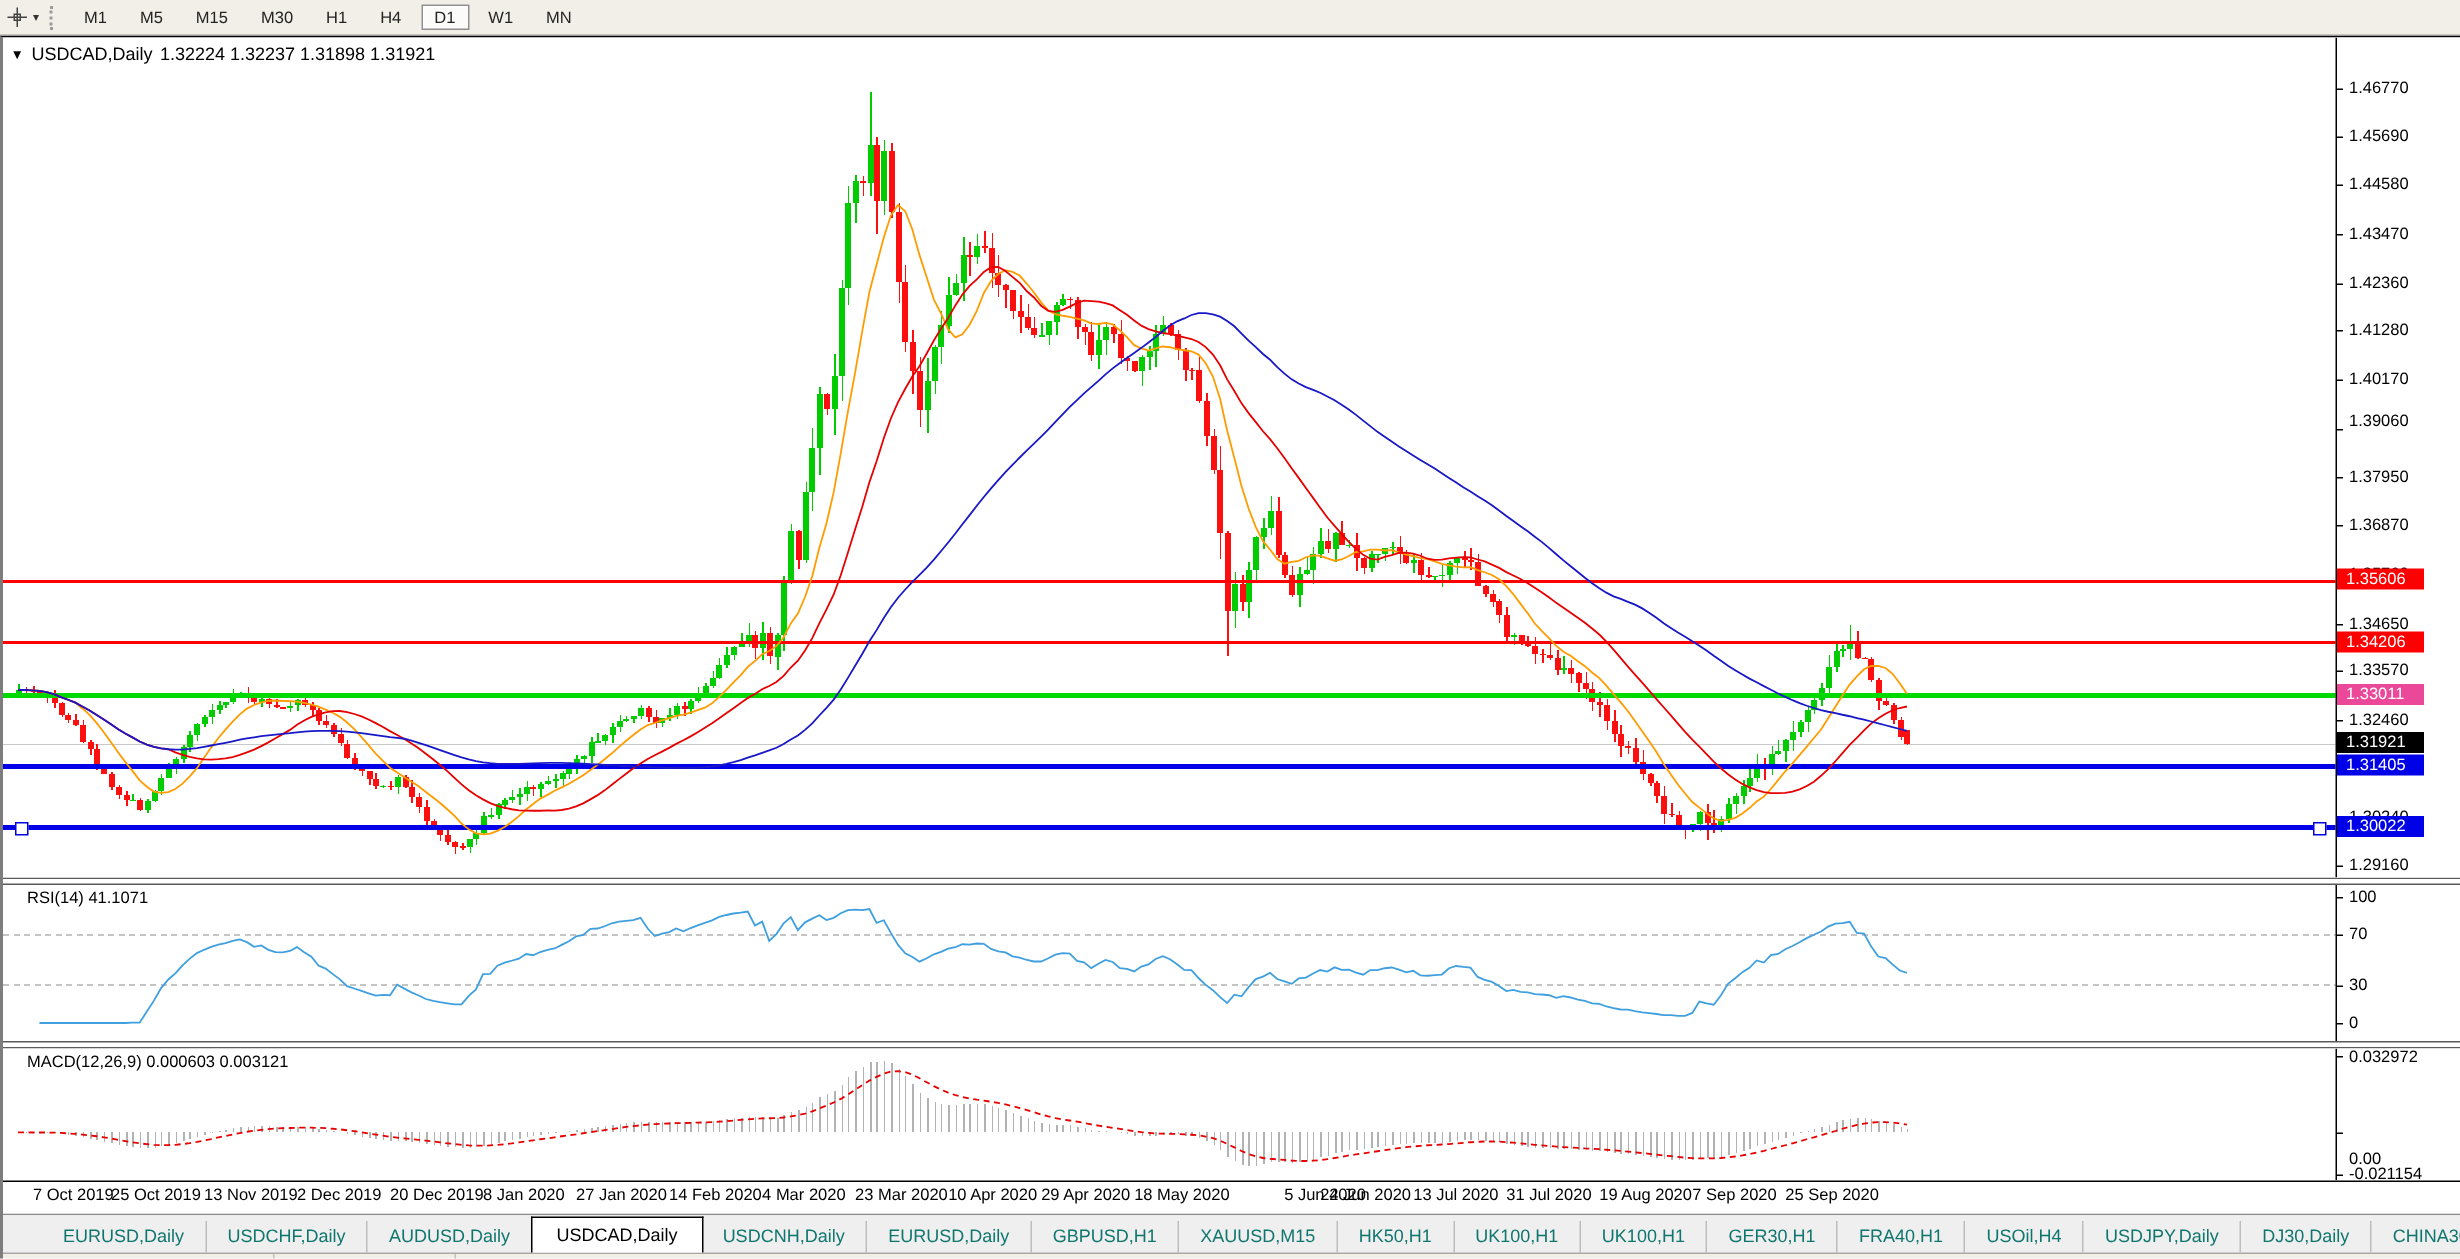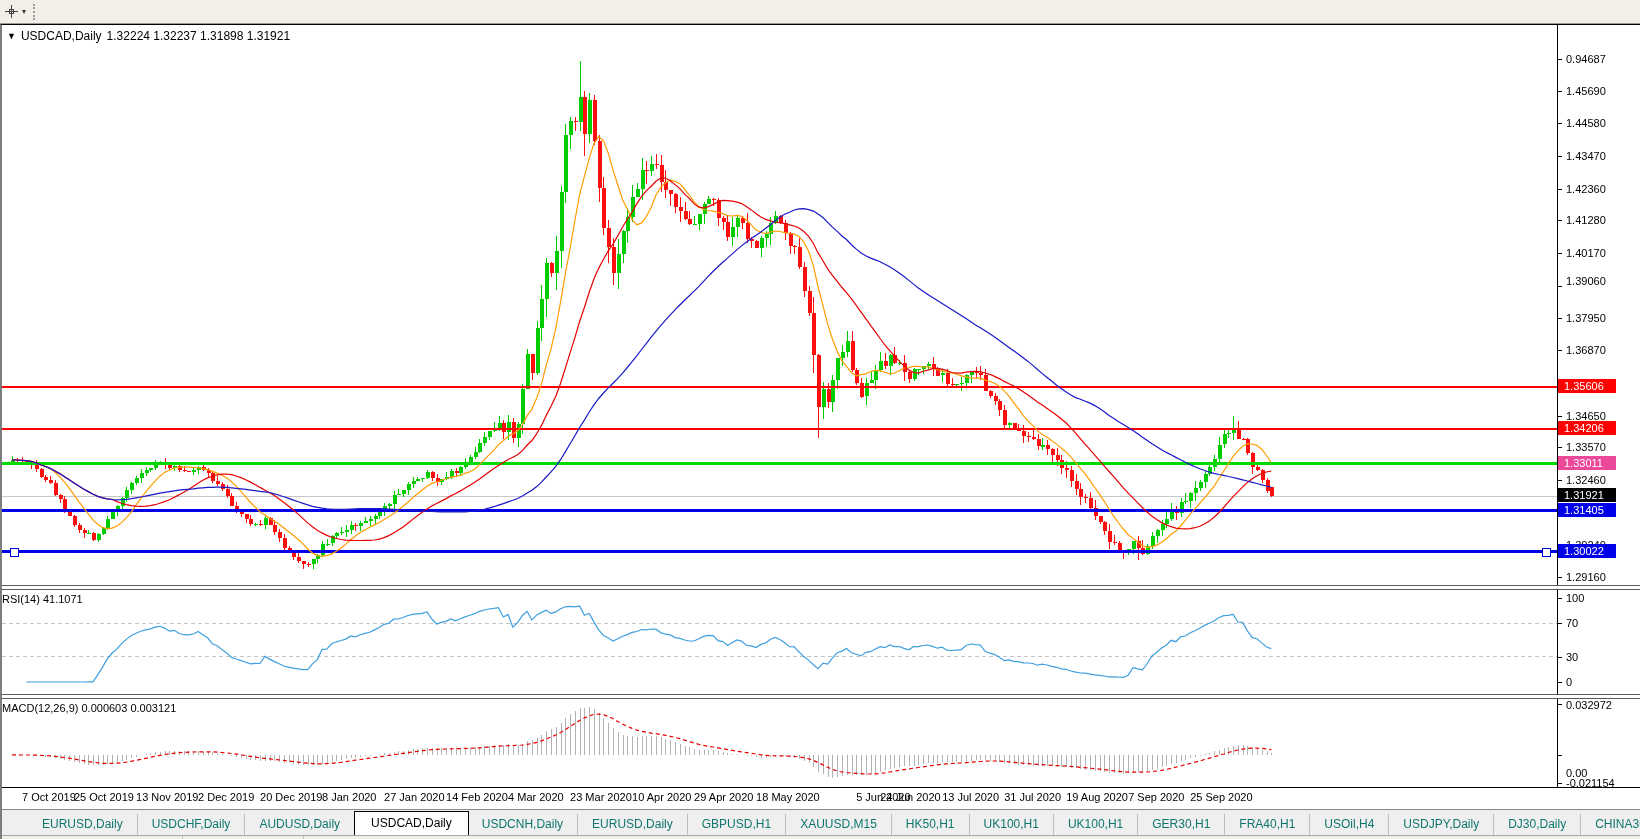--- a/index.html
+++ b/index.html
@@ -20,21 +20,21 @@
   .pane-main{height:560px;}
   .pane-rsi{height:104px;}
   .pane-macd{height:88px;}
   .sep{height:3px;background:#fff;border-top:1px solid #5a5a5a;border-bottom:1px solid #5a5a5a;}
   .paxis{position:absolute;right:0;top:0;bottom:0;width:82px;background:#fff;
     border-left:1px solid #000;}
   .ptick{position:absolute;left:8px;font-size:11px;color:#000;white-space:nowrap;}
   .pdash{position:absolute;left:0;width:4px;height:1px;background:#000;}
   .lvl{position:absolute;left:0;font-size:11px;color:#fff;padding:1px 4px 1px 6px;
     min-width:48px;white-space:nowrap;}
-  .ind-label{position:absolute;left:0;top:3px;font-size:11px;color:#000;z-index:3;}
+  .ind-label{position:absolute;left:16px;top:3px;font-size:11px;color:#000;z-index:3;}
   .chart-title{position:absolute;left:5px;top:4px;font-size:12px;color:#000;z-index:3;
     display:flex;align-items:center;gap:5px;}
   .chart-title .tri{font-size:9px;}
   .handle{position:absolute;width:7px;height:7px;background:#fff;border:1px solid #0000e0;z-index:2;}
   
   .dateaxis{position:relative;height:21px;background:#fff;border-top:1px solid #000;}
   .dlabel{position:absolute;top:3px;font-size:11px;color:#000;white-space:nowrap;}
   
   .tabbar{height:26px;background:#efefef;border-top:1px solid #8a8a8a;display:flex;
     align-items:flex-end;padding-left:26px;box-sizing:border-box;}
@@ -52,20 +52,31 @@
 <div class="toolbar">
   <span class="tool-ico">
     <svg width="15" height="15" viewBox="0 0 15 15">
       <line x1="7.5" y1="1" x2="7.5" y2="14" stroke="#444" stroke-width="1"></line>
       <line x1="1" y1="7.5" x2="14" y2="7.5" stroke="#444" stroke-width="1"></line>
       <rect x="5.5" y="5.5" width="4" height="4" fill="none" stroke="#444"></rect>
     </svg>
   </span>
   <span class="dd-arrow">▾</span>
   <span class="grip"></span>
+  <span id="tf-buttons" style="display:flex;gap:4px;">
+      <button class="tfbtn">M1</button>
+      <button class="tfbtn">M5</button>
+      <button class="tfbtn">M15</button>
+      <button class="tfbtn">M30</button>
+      <button class="tfbtn">H1</button>
+      <button class="tfbtn">H4</button>
+      <button class="tfbtn active">D1</button>
+      <button class="tfbtn">W1</button>
+      <button class="tfbtn">MN</button>
+    </span>
 </div>
 
 <div class="win">
 
   <div class="pane pane-main">
     <svg id="svg-main" width="1556" height="560">
         <line x1="0" x2="1556" y1="471.2848949460536" y2="471.2848949460536" stroke="#c8c8c8" stroke-width="1" shape-rendering="crispEdges"></line>
         <path d="M10.5 430.7L10.5 440.0M86.5 504.5L86.5 508.4M96.5 507.8L96.5 516.7M101.5 501.7L101.5 509.9M105.5 491.0L105.5 505.1M110.5 483.7L110.5 493.9M115.5 479.7L115.5 490.7M120.5 471.5L120.5 483.6M124.5 462.0L124.5 476.6M129.5 457.0L129.5 469.3M134.5 451.4L134.5 459.7M139.5 444.2L139.5 457.8M144.5 442.3L144.5 450.7M148.5 442.7L148.5 447.0M153.5 434.6L153.5 444.5M158.5 436.0L158.5 440.0M172.5 438.4L172.5 446.2M191.5 442.0L191.5 449.6M196.5 440.8L196.5 448.7M253.5 498.3L253.5 500.5M263.5 491.4L263.5 504.0M311.5 534.1L311.5 543.5M315.5 528.5L315.5 538.1M320.5 516.2L320.5 531.6M325.5 513.9L325.5 521.3M330.5 510.1L330.5 520.8M334.5 506.8L334.5 514.2M339.5 501.9L339.5 510.4M344.5 500.2L344.5 511.9M349.5 495.8L349.5 509.1M358.5 496.1L358.5 506.1M363.5 492.0L363.5 498.2M368.5 490.8L368.5 500.6M373.5 488.7L373.5 499.4M377.5 482.8L377.5 494.1M382.5 478.2L382.5 491.2M387.5 478.3L387.5 485.6M392.5 466.3L392.5 483.9M396.5 463.8L396.5 470.4M401.5 464.5L401.5 471.5M406.5 457.1L406.5 470.2M411.5 451.6L411.5 463.1M415.5 452.2L415.5 456.2M420.5 452.5L420.5 457.0M425.5 445.0L425.5 454.1M439.5 453.5L439.5 459.5M444.5 446.9L444.5 455.4M449.5 443.5L449.5 454.3M458.5 440.9L458.5 450.9M463.5 432.8L463.5 443.6M468.5 430.3L468.5 438.6M473.5 422.2L473.5 433.9M477.5 413.6L477.5 427.8M482.5 406.6L482.5 420.6M487.5 405.9L487.5 414.7M492.5 397.2L492.5 406.6M497.5 390.5L497.5 406.4M506.5 389.8L506.5 414.9M516.5 396.7L516.5 421.5M520.5 358.8L520.5 408.8M525.5 324.1L525.5 364.0M535.5 296.0L535.5 350.4M539.5 260.3L539.5 315.7M544.5 232.8L544.5 291.9M554.5 211.0L554.5 265.0M559.5 161.4L559.5 242.6M563.5 99.2L563.5 178.3M568.5 91.6L568.5 123.9M578.5 36.4L578.5 105.6M587.5 68.2L587.5 118.3M616.5 213.8L616.5 263.8M621.5 204.7L621.5 237.7M625.5 182.5L625.5 217.8M630.5 159.5L630.5 196.8M635.5 157.5L635.5 172.1M640.5 133.0L640.5 175.4M649.5 131.2L649.5 151.3M692.5 190.6L692.5 198.8M697.5 188.8L697.5 205.3M702.5 176.6L702.5 198.5M706.5 171.3L706.5 178.9M730.5 191.9L730.5 221.2M735.5 189.6L735.5 211.5M759.5 211.4L759.5 232.0M764.5 205.6L764.5 221.9M768.5 191.6L768.5 219.5M773.5 185.9L773.5 199.2M821.5 356.5L821.5 393.9M830.5 349.6L830.5 386.9M835.5 332.5L835.5 363.6M840.5 320.0L840.5 341.0M845.5 305.9L845.5 331.9M864.5 352.8L864.5 379.6M869.5 346.0L869.5 358.3M873.5 339.5L873.5 364.2M878.5 326.7L878.5 347.3M888.5 329.4L888.5 349.9M897.5 335.2L897.5 340.4M912.5 342.5L912.5 356.3M916.5 344.2L916.5 350.1M921.5 340.6L921.5 348.7M926.5 336.5L926.5 344.3M940.5 344.2L940.5 357.2M954.5 358.7L954.5 362.1M959.5 351.5L959.5 366.4M964.5 349.2L964.5 362.2M969.5 346.2L969.5 357.8M1007.5 396.8L1007.5 405.3M1040.5 412.6L1040.5 424.6M1126.5 524.2L1126.5 529.7M1131.5 515.9L1131.5 529.3M1145.5 519.2L1145.5 529.6M1150.5 506.7L1150.5 523.6M1155.5 503.6L1155.5 517.7M1160.5 494.9L1160.5 511.3M1164.5 487.0L1164.5 502.9M1169.5 477.6L1169.5 496.2M1179.5 472.5L1179.5 491.9M1183.5 468.4L1183.5 478.5M1188.5 467.4L1188.5 482.9M1193.5 455.9L1193.5 475.8M1198.5 455.3L1198.5 466.1M1203.5 446.3L1203.5 462.7M1207.5 439.3L1207.5 451.3M1212.5 430.2L1212.5 445.9M1217.5 411.8L1217.5 438.8M1222.5 402.8L1222.5 423.1M1226.5 404.9L1226.5 413.3M1231.5 391.4L1231.5 414.8" stroke="#00cc00" stroke-width="1" fill="none" shape-rendering="crispEdges"></path>
         <path d="M15.5 433.0L15.5 437.7M20.5 432.2L20.5 438.6M24.5 434.8L24.5 439.0M29.5 435.6L29.5 443.7M34.5 434.9L34.5 447.1M39.5 442.8L39.5 452.7M43.5 450.2L43.5 456.9M48.5 451.0L48.5 459.3M53.5 454.9L53.5 470.5M58.5 468.6L58.5 478.1M62.5 471.1L62.5 488.0M67.5 484.4L67.5 491.2M72.5 489.9L72.5 501.5M77.5 498.4L77.5 507.7M82.5 502.5L82.5 512.5M91.5 506.7L91.5 515.7M163.5 432.9L163.5 443.6M167.5 438.9L167.5 445.3M177.5 437.7L177.5 446.9M182.5 441.3L182.5 446.9M186.5 446.1L186.5 447.3M201.5 437.8L201.5 446.3M206.5 443.0L206.5 452.7M210.5 447.3L210.5 458.0M215.5 451.4L215.5 460.5M220.5 456.7L220.5 466.2M225.5 460.3L225.5 472.5M229.5 468.1L229.5 481.1M234.5 477.0L234.5 488.2M239.5 484.4L239.5 492.1M244.5 489.0L244.5 498.2M248.5 490.0L248.5 500.9M258.5 495.4L258.5 501.4M268.5 491.7L268.5 500.2M272.5 495.2L272.5 510.4M277.5 503.8L277.5 517.0M282.5 508.5L282.5 527.6M287.5 520.8L287.5 528.0M291.5 527.5L291.5 535.4M296.5 526.2L296.5 538.1M301.5 535.8L301.5 544.3M306.5 536.8L306.5 541.5M353.5 498.1L353.5 505.6M430.5 445.8L430.5 456.0M435.5 448.6L435.5 460.6M454.5 443.1L454.5 452.3M501.5 395.4L501.5 414.1M511.5 393.1L511.5 417.9M530.5 328.6L530.5 354.6M549.5 236.7L549.5 251.5M573.5 92.4L573.5 105.7M582.5 66.3L582.5 130.7M592.5 70.3L592.5 120.3M597.5 110.0L597.5 177.3M601.5 151.9L601.5 209.7M606.5 195.3L606.5 237.6M611.5 212.8L611.5 259.6M644.5 136.0L644.5 159.2M654.5 128.8L654.5 143.9M659.5 130.4L659.5 166.8M663.5 144.9L663.5 173.0M668.5 164.6L668.5 180.5M673.5 168.3L673.5 187.5M678.5 171.7L678.5 197.0M683.5 177.4L683.5 195.1M687.5 186.0L687.5 200.2M711.5 173.1L711.5 181.3M716.5 173.0L716.5 201.3M721.5 191.2L721.5 205.3M725.5 189.6L725.5 215.7M740.5 191.1L740.5 203.8M745.5 188.2L745.5 217.9M749.5 212.4L749.5 222.5M754.5 215.4L754.5 223.1M778.5 190.4L778.5 198.9M783.5 194.9L783.5 214.7M788.5 206.8L788.5 229.2M792.5 220.3L792.5 228.6M797.5 212.7L797.5 243.6M802.5 237.0L802.5 272.4M807.5 261.0L807.5 290.7M811.5 272.0L811.5 347.5M816.5 329.0L816.5 412.6M826.5 358.1L826.5 382.6M850.5 306.1L850.5 347.0M854.5 342.9L854.5 360.2M859.5 352.5L859.5 373.2M883.5 327.6L883.5 343.7M892.5 322.3L892.5 338.5M902.5 330.1L902.5 355.6M907.5 346.1L907.5 357.9M931.5 332.2L931.5 351.1M935.5 341.7L935.5 351.0M945.5 343.8L945.5 362.0M950.5 353.1L950.5 360.5M974.5 342.2L974.5 352.8M978.5 340.6L978.5 355.1M983.5 344.2L983.5 365.8M988.5 364.9L988.5 372.8M993.5 368.4L993.5 379.9M997.5 374.4L997.5 390.6M1002.5 379.6L1002.5 403.8M1012.5 398.3L1012.5 404.9M1016.5 399.1L1016.5 406.1M1021.5 399.6L1021.5 417.6M1026.5 407.4L1026.5 416.7M1031.5 404.1L1031.5 414.8M1036.5 408.6L1036.5 424.8M1045.5 415.3L1045.5 430.2M1050.5 422.7L1050.5 436.5M1055.5 423.1L1055.5 440.8M1059.5 429.5L1059.5 449.2M1064.5 436.4L1064.5 452.7M1069.5 441.1L1069.5 461.6M1074.5 448.6L1074.5 469.9M1078.5 458.4L1078.5 479.9M1083.5 469.1L1083.5 477.6M1088.5 466.8L1088.5 487.0M1093.5 475.3L1093.5 495.1M1098.5 490.6L1098.5 498.9M1102.5 495.5L1102.5 510.1M1107.5 499.0L1107.5 524.4M1112.5 510.4L1112.5 519.6M1117.5 515.8L1117.5 527.0M1121.5 524.7L1121.5 534.3M1136.5 511.2L1136.5 535.2M1140.5 514.7L1140.5 530.4M1174.5 480.6L1174.5 494.8M1236.5 395.7L1236.5 414.3M1241.5 413.1L1241.5 414.6M1245.5 412.7L1245.5 429.5M1250.5 426.7L1250.5 448.5M1255.5 439.8L1255.5 445.8M1260.5 443.6L1260.5 457.7M1265.5 452.8L1265.5 468.3M1269.5 461.5L1269.5 471.5" stroke="#fe0f0f" stroke-width="1" fill="none" shape-rendering="crispEdges"></path>
         <path d="M8.5 434.9h4v1.8h-4zM84.5 508.0h4v1.0h-4zM94.5 509.1h4v5.9h-4zM99.5 502.5h4v6.6h-4zM103.5 493.7h4v8.8h-4zM108.5 486.6h4v7.1h-4zM113.5 481.0h4v5.5h-4zM118.5 472.9h4v8.1h-4zM122.5 465.0h4v8.0h-4zM127.5 457.7h4v7.2h-4zM132.5 453.0h4v4.7h-4zM137.5 448.3h4v4.6h-4zM142.5 445.1h4v3.2h-4zM146.5 442.8h4v2.3h-4zM151.5 439.1h4v3.8h-4zM156.5 437.0h4v2.1h-4zM170.5 441.1h4v1.8h-4zM189.5 445.4h4v1.3h-4zM194.5 441.5h4v3.8h-4zM251.5 498.8h4v1.0h-4zM261.5 493.0h4v6.5h-4zM309.5 534.4h4v5.0h-4zM313.5 530.3h4v4.1h-4zM318.5 518.7h4v11.7h-4zM323.5 518.5h4v1.0h-4zM328.5 511.3h4v7.1h-4zM332.5 508.4h4v3.0h-4zM337.5 506.5h4v1.9h-4zM342.5 504.6h4v1.9h-4zM347.5 499.9h4v4.7h-4zM356.5 497.9h4v3.0h-4zM361.5 495.8h4v2.1h-4zM366.5 494.3h4v1.4h-4zM371.5 490.6h4v3.7h-4zM375.5 486.8h4v3.9h-4zM380.5 480.8h4v6.0h-4zM385.5 478.9h4v1.9h-4zM390.5 469.5h4v9.4h-4zM394.5 469.0h4v1.0h-4zM399.5 465.0h4v4.0h-4zM404.5 459.4h4v5.6h-4zM409.5 455.7h4v3.7h-4zM413.5 454.1h4v1.7h-4zM418.5 452.6h4v1.5h-4zM423.5 447.2h4v5.3h-4zM437.5 453.7h4v3.4h-4zM442.5 451.6h4v2.1h-4zM447.5 445.9h4v5.7h-4zM456.5 442.3h4v5.3h-4zM461.5 437.6h4v4.7h-4zM466.5 432.4h4v5.2h-4zM471.5 427.1h4v5.3h-4zM475.5 418.0h4v9.1h-4zM480.5 411.6h4v6.4h-4zM485.5 406.3h4v5.3h-4zM490.5 402.9h4v3.4h-4zM495.5 398.4h4v4.5h-4zM504.5 396.8h4v10.1h-4zM514.5 398.5h4v14.2h-4zM518.5 363.8h4v34.7h-4zM523.5 328.9h4v34.9h-4zM533.5 303.1h4v45.1h-4zM537.5 273.8h4v29.3h-4zM542.5 237.9h4v35.9h-4zM552.5 225.9h4v22.0h-4zM557.5 166.8h4v59.1h-4zM561.5 110.2h4v56.6h-4zM566.5 95.8h4v14.3h-4zM576.5 71.8h4v25.4h-4zM585.5 75.4h4v33.4h-4zM614.5 228.8h4v19.4h-4zM619.5 206.1h4v22.7h-4zM623.5 191.9h4v14.2h-4zM628.5 171.9h4v20.1h-4zM633.5 163.7h4v8.2h-4zM638.5 144.8h4v18.9h-4zM647.5 139.2h4v7.0h-4zM690.5 198.6h4v1.0h-4zM695.5 189.3h4v9.3h-4zM700.5 178.6h4v10.8h-4zM704.5 174.2h4v4.4h-4zM728.5 201.9h4v9.8h-4zM733.5 192.9h4v9.0h-4zM757.5 213.3h4v9.2h-4zM762.5 208.9h4v4.4h-4zM766.5 197.8h4v11.1h-4zM771.5 191.4h4v6.4h-4zM819.5 364.0h4v18.4h-4zM828.5 355.0h4v21.6h-4zM833.5 333.3h4v21.8h-4zM838.5 326.8h4v6.5h-4zM843.5 315.7h4v11.0h-4zM862.5 357.5h4v13.9h-4zM867.5 355.1h4v2.4h-4zM871.5 344.6h4v10.5h-4zM876.5 335.5h4v9.1h-4zM886.5 330.2h4v10.6h-4zM895.5 338.0h4v1.0h-4zM910.5 344.4h4v9.5h-4zM914.5 344.2h4v1.0h-4zM919.5 340.6h4v3.6h-4zM924.5 339.4h4v1.2h-4zM938.5 348.2h4v2.2h-4zM952.5 358.9h4v1.0h-4zM957.5 358.1h4v1.0h-4zM962.5 350.0h4v8.2h-4zM967.5 346.9h4v3.1h-4zM1005.5 398.3h4v1.2h-4zM1038.5 420.2h4v1.3h-4zM1124.5 524.3h4v2.0h-4zM1129.5 516.3h4v8.0h-4zM1143.5 521.3h4v7.2h-4zM1148.5 511.1h4v10.2h-4zM1153.5 505.4h4v5.7h-4zM1158.5 498.9h4v6.5h-4zM1162.5 493.9h4v5.0h-4zM1167.5 484.6h4v9.3h-4zM1177.5 477.4h4v10.1h-4zM1181.5 475.5h4v1.9h-4zM1186.5 468.3h4v7.2h-4zM1191.5 463.1h4v5.3h-4zM1196.5 456.6h4v6.5h-4zM1201.5 448.6h4v8.0h-4zM1205.5 441.5h4v7.1h-4zM1210.5 433.6h4v7.9h-4zM1215.5 419.5h4v14.1h-4zM1220.5 409.3h4v10.1h-4zM1224.5 407.8h4v1.5h-4zM1229.5 402.7h4v5.2h-4z" fill="#00cc00" shape-rendering="crispEdges"></path>
@@ -79,21 +90,21 @@
         <path d="M10.0 434.9L14.8 435.0L19.5 435.3L24.3 435.6L29.1 436.4L33.8 437.7L38.6 439.7L43.4 441.5L48.2 443.4L52.9 446.0L57.7 448.6L62.5 451.7L67.2 454.7L72.0 457.9L76.8 461.1L81.5 464.0L86.3 466.6L91.1 469.3L95.9 471.4L100.6 472.9L105.4 473.9L110.2 474.5L114.9 476.6L119.7 478.3L124.5 479.6L129.3 480.6L134.0 481.2L138.8 481.4L143.6 481.1L148.3 480.6L153.1 479.7L157.9 478.2L162.6 476.6L167.4 474.7L172.2 472.4L176.9 469.9L181.7 467.2L186.5 464.4L191.3 461.6L196.0 458.2L200.8 455.3L205.6 452.9L210.3 451.2L215.1 449.9L219.9 449.1L224.6 449.0L229.4 449.7L234.2 451.0L239.0 452.6L243.7 454.7L248.5 457.1L253.3 459.7L258.0 462.4L262.8 465.0L267.6 467.7L272.3 470.6L277.1 473.9L281.9 477.5L286.7 481.2L291.4 485.0L296.2 489.1L301.0 493.6L305.7 497.9L310.5 501.8L315.3 505.2L320.0 507.9L324.8 510.4L329.6 512.2L334.4 513.5L339.1 514.5L343.9 515.2L348.7 515.4L353.4 515.5L358.2 515.5L363.0 515.3L367.7 515.4L372.5 515.0L377.3 514.1L382.1 512.6L386.8 510.6L391.6 507.9L396.4 505.1L401.1 501.9L405.9 498.2L410.7 494.4L415.4 490.8L420.2 487.2L425.0 484.0L429.8 481.0L434.5 478.5L439.3 476.1L444.1 473.6L448.8 470.9L453.6 468.5L458.4 465.9L463.1 463.1L467.9 460.2L472.7 457.2L477.5 453.9L482.2 450.5L487.0 447.1L491.8 443.6L496.5 440.4L501.3 437.6L506.1 434.5L510.8 432.3L515.6 429.7L520.4 425.6L525.2 420.0L529.9 415.5L534.7 408.7L539.5 400.4L544.2 390.6L549.0 381.3L553.8 371.3L558.5 358.5L563.3 343.4L568.1 327.9L572.9 312.7L577.6 296.5L582.4 282.5L587.2 267.2L591.9 254.0L596.7 243.1L601.5 234.2L606.3 225.8L611.0 219.1L615.8 210.7L620.6 202.0L625.3 194.2L630.1 187.0L634.9 178.6L639.6 171.4L644.4 165.6L649.2 161.2L653.9 156.3L658.7 153.1L663.5 153.0L668.3 155.7L673.0 159.6L677.8 163.6L682.6 169.2L687.3 173.3L692.1 178.9L696.9 182.2L701.6 182.9L706.4 181.6L711.2 179.4L716.0 176.9L720.7 175.4L725.5 175.7L730.3 176.1L735.0 177.1L739.8 178.6L744.6 181.8L749.3 184.9L754.1 188.7L758.9 192.1L763.7 194.4L768.4 195.9L773.2 197.0L778.0 197.7L782.7 198.7L787.5 199.9L792.3 201.0L797.0 203.0L801.8 206.4L806.6 211.4L811.4 218.5L816.1 227.9L820.9 235.7L825.7 243.9L830.4 250.4L835.2 256.4L840.0 262.5L844.7 267.8L849.5 273.8L854.3 280.3L859.1 287.1L863.8 293.6L868.6 300.3L873.4 306.9L878.1 313.5L882.9 320.0L887.7 325.6L892.4 330.9L897.2 336.2L902.0 340.9L906.8 344.9L911.5 347.5L916.3 348.1L921.1 346.2L925.8 345.1L930.6 343.6L935.4 343.4L940.1 344.1L944.9 345.5L949.7 347.5L954.5 348.2L959.2 348.1L964.0 347.2L968.8 346.7L973.5 346.4L978.3 346.6L983.1 348.0L987.8 349.3L992.6 351.4L997.4 353.6L1002.2 356.4L1006.9 358.7L1011.7 361.0L1016.5 363.8L1021.2 366.8L1026.0 370.0L1030.8 373.4L1035.5 376.9L1040.3 380.1L1045.1 383.5L1049.9 386.8L1054.6 390.2L1059.4 394.0L1064.2 398.0L1068.9 402.8L1073.7 408.1L1078.5 413.8L1083.3 419.4L1088.0 424.7L1092.8 430.1L1097.6 435.6L1102.3 441.1L1107.1 446.5L1111.9 451.9L1116.6 457.4L1121.4 462.9L1126.2 468.1L1130.9 472.8L1135.7 477.8L1140.5 482.7L1145.3 487.3L1150.0 491.2L1154.8 494.6L1159.6 497.6L1164.3 499.9L1169.1 501.7L1173.9 503.1L1178.6 503.7L1183.4 503.8L1188.2 503.6L1193.0 502.7L1197.7 501.2L1202.5 499.0L1207.3 496.1L1212.0 492.2L1216.8 487.8L1221.6 482.5L1226.3 477.1L1231.1 471.6L1235.9 466.9L1240.7 461.9L1245.4 457.4L1250.2 453.8L1255.0 450.8L1259.7 448.5L1264.5 447.0L1269.3 446.0" stroke="#e60000" stroke-width="1.2" fill="none"></path>
         <path d="M10.0 434.9L14.8 435.0L19.5 435.3L24.3 435.6L29.1 436.4L33.8 437.7L38.6 439.7L43.4 441.5L48.2 443.4L52.9 446.0L57.7 448.6L62.5 451.7L67.2 454.7L72.0 457.9L76.8 461.1L81.5 464.0L86.3 466.6L91.1 469.3L95.9 471.4L100.6 472.9L105.4 473.9L110.2 474.5L114.9 474.8L119.7 474.7L124.5 474.3L129.3 473.7L134.0 472.9L138.8 472.0L143.6 471.1L148.3 470.2L153.1 469.2L157.9 468.1L162.6 467.3L167.4 466.6L172.2 465.8L176.9 465.2L181.7 464.7L186.5 464.3L191.3 463.8L196.0 463.2L200.8 462.8L205.6 462.4L210.3 462.3L215.1 462.2L219.9 462.2L224.6 462.4L229.4 462.8L234.2 463.3L239.0 463.8L243.7 464.4L248.5 465.1L253.3 465.7L258.0 466.4L262.8 466.9L267.6 467.5L272.3 468.8L277.1 470.2L281.9 471.8L286.7 473.4L291.4 475.1L296.2 476.8L301.0 478.4L305.7 479.9L310.5 481.3L315.3 482.4L320.0 483.2L324.8 483.8L329.6 484.2L334.4 484.3L339.1 484.3L343.9 484.3L348.7 484.1L353.4 483.9L358.2 483.7L363.0 483.6L367.7 483.6L372.5 483.6L377.3 483.7L382.1 483.9L386.8 484.1L391.6 484.4L396.4 484.6L401.1 485.0L405.9 485.2L410.7 485.4L415.4 485.7L420.2 486.0L425.0 486.1L429.8 486.3L434.5 486.6L439.3 486.8L444.1 486.9L448.8 486.9L453.6 486.9L458.4 486.9L463.1 486.8L467.9 486.5L472.7 486.0L477.5 485.2L482.2 484.3L487.0 483.1L491.8 481.7L496.5 480.1L501.3 478.6L506.1 476.9L510.8 475.3L515.6 473.5L520.4 471.0L525.2 468.0L529.9 465.3L534.7 461.6L539.5 457.2L544.2 452.0L549.0 446.9L553.8 441.4L558.5 434.7L563.3 426.9L568.1 418.8L572.9 410.8L577.6 402.5L582.4 395.1L587.2 387.0L591.9 379.8L596.7 373.5L601.5 368.0L606.3 362.9L611.0 358.3L615.8 353.4L620.6 348.1L625.3 342.5L630.1 336.7L634.9 330.7L639.6 324.5L644.4 318.4L649.2 312.2L653.9 306.3L658.7 300.6L663.5 295.1L668.3 289.8L673.0 284.9L677.8 280.0L682.6 275.3L687.3 270.8L692.1 266.1L696.9 261.3L701.6 256.3L706.4 251.2L711.2 246.3L716.0 241.7L720.7 237.2L725.5 233.1L730.3 228.9L735.0 224.6L739.8 220.6L744.6 217.0L749.3 213.6L754.1 210.3L758.9 206.9L763.7 203.3L768.4 199.7L773.2 195.7L778.0 192.0L782.7 189.2L787.5 187.3L792.3 185.0L797.0 183.8L801.8 183.7L806.6 184.6L811.4 186.1L816.1 189.0L820.9 192.5L825.7 197.4L830.4 202.1L835.2 206.4L840.0 211.0L844.7 214.8L849.5 219.7L854.3 224.1L859.1 227.9L863.8 230.7L868.6 233.1L873.4 234.9L878.1 236.8L882.9 239.3L887.7 241.8L892.4 244.8L897.2 248.0L902.0 251.6L906.8 255.4L911.5 259.1L916.3 262.9L921.1 266.2L925.8 269.4L930.6 272.6L935.4 275.6L940.1 278.6L944.9 281.6L949.7 284.5L954.5 287.4L959.2 290.5L964.0 293.6L968.8 296.7L973.5 299.9L978.3 302.7L983.1 305.8L987.8 308.7L992.6 311.9L997.4 315.4L1002.2 319.0L1006.9 322.4L1011.7 325.8L1016.5 329.2L1021.2 332.8L1026.0 336.4L1030.8 340.4L1035.5 344.5L1040.3 348.6L1045.1 352.5L1049.9 356.3L1054.6 360.2L1059.4 363.8L1064.2 367.1L1068.9 370.1L1073.7 372.6L1078.5 374.2L1083.3 376.2L1088.0 378.1L1092.8 380.6L1097.6 383.6L1102.3 386.8L1107.1 390.5L1111.9 393.6L1116.6 396.7L1121.4 399.5L1126.2 402.5L1130.9 405.5L1135.7 408.7L1140.5 412.2L1145.3 415.5L1150.0 418.8L1154.8 421.8L1159.6 424.7L1164.3 427.4L1169.1 429.8L1173.9 432.4L1178.6 434.8L1183.4 437.3L1188.2 439.6L1193.0 441.8L1197.7 443.7L1202.5 445.5L1207.3 447.0L1212.0 448.4L1216.8 449.5L1221.6 450.4L1226.3 451.5L1231.1 452.5L1235.9 453.7L1240.7 454.8L1245.4 456.0L1250.2 457.3L1255.0 458.5L1259.7 459.8L1264.5 461.0L1269.3 462.3" stroke="#1818c8" stroke-width="1.2" fill="none"></path>
       </svg>
     <div class="chart-title">
       <span class="tri">▼</span>
       <span>USDCAD,Daily</span>
       <span>1.32224 1.32237 1.31898 1.31921</span>
     </div>
     <div class="paxis" id="paxis-main">
         <div class="pdash" style="top: 34px;"></div>
-        <div class="ptick" style="top: 28px;">0.94687</div>
+        <div class="ptick" style="top: 28px;">1.46770</div>
         <div class="pdash" style="top: 65.7683px;"></div>
         <div class="ptick" style="top: 59.7683px;">1.45690</div>
         <div class="pdash" style="top: 98.4191px;"></div>
         <div class="ptick" style="top: 92.4191px;">1.44580</div>
         <div class="pdash" style="top: 131.07px;"></div>
         <div class="ptick" style="top: 125.07px;">1.43470</div>
         <div class="pdash" style="top: 163.721px;"></div>
         <div class="ptick" style="top: 157.721px;">1.42360</div>
         <div class="pdash" style="top: 195.489px;"></div>
         <div class="ptick" style="top: 189.489px;">1.41280</div>

